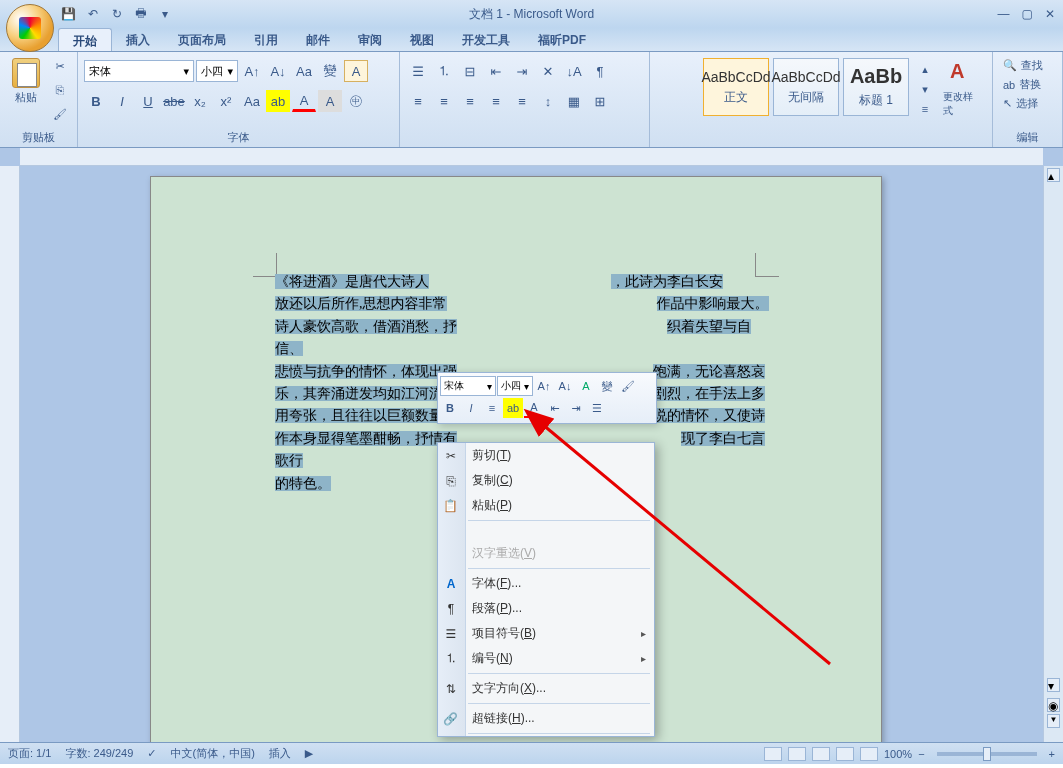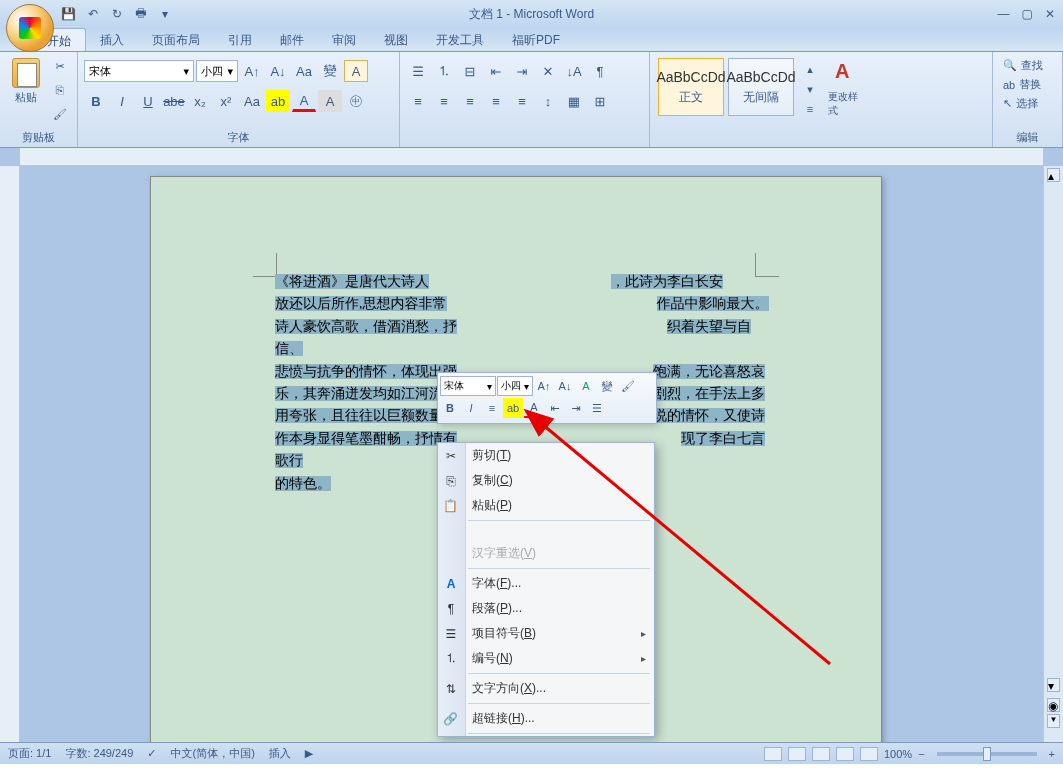--- a/index.html
+++ b/index.html
@@ -62,22 +62,23 @@
       right: 8px;
       display: flex;
       gap: 12px;
       color: #3a5a8a;
     }
     
     .ribbon-tabs {
       height: 24px;
       background: linear-gradient(to bottom, #bdd6ef, #d6e5f5);
       display: flex;
-      padding-left: 32px;
+      padding-left: 58px;
       border-bottom: 1px solid #7a9ac2;
+      font-weight: bold;
     }
     .ribbon-tab {
       padding: 4px 14px;
       color: #3a5a8a;
       font-size: 12px;
       cursor: pointer;
     }
     .ribbon-tab.active {
       background: #e8f0fb;
       border: 1px solid #9ab5d6;
@@ -478,28 +479,32 @@
       <div class="rb-btn">≡</div>
       <div class="rb-btn">≡</div>
       <div class="rb-btn">≡</div>
       <div class="rb-btn">↕</div>
       <div class="rb-btn">▦</div>
       <div class="rb-btn">⊞</div>
     </div>
   </div>
 
   <div class="ribbon-group styles-group">
-    <div style="display:flex;">
+    <div style="display:flex;margin-left:45px;">
       <div class="style-box selected">
         <div class="style-preview">AaBbCcDd</div>
         <div class="style-name">正文</div>
       </div>
       <div class="style-box">
         <div class="style-preview">AaBbCcDd</div>
         <div class="style-name">无间隔</div>
+      </div>
+      <div class="style-box">
+        <div class="style-preview" style="font-size:20px;font-weight:bold;">AaBb</div>
+        <div class="style-name">标题 1</div>
       </div>
       <div style="display:flex;flex-direction:column;justify-content:center;padding:0 4px;">
         <div class="small-btn">▴</div>
         <div class="small-btn">▾</div>
         <div class="small-btn">≡</div>
       </div>
       <div class="change-styles">
         <div style="width:24px;height:30px;font-size:20px;color:#c0392b;font-weight:bold;">A</div>
         <div style="font-size:10px;color:#3a5a8a;">更改样式</div>
       </div>

